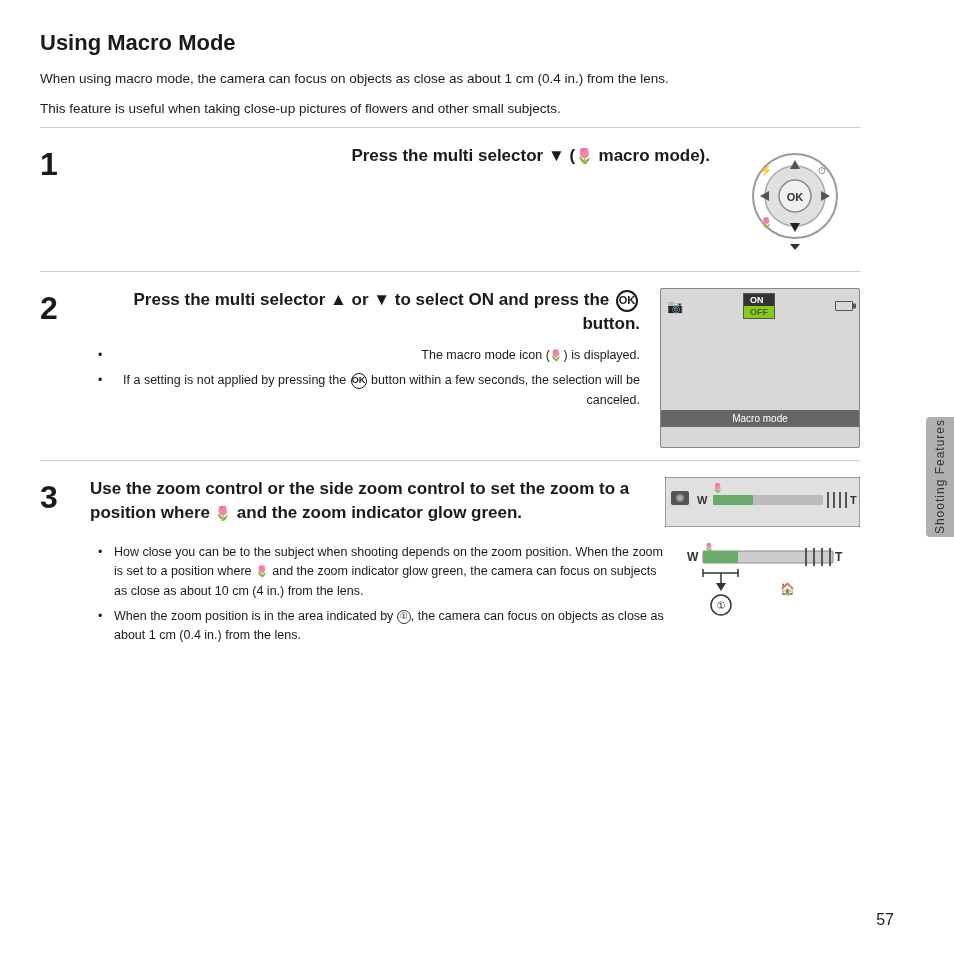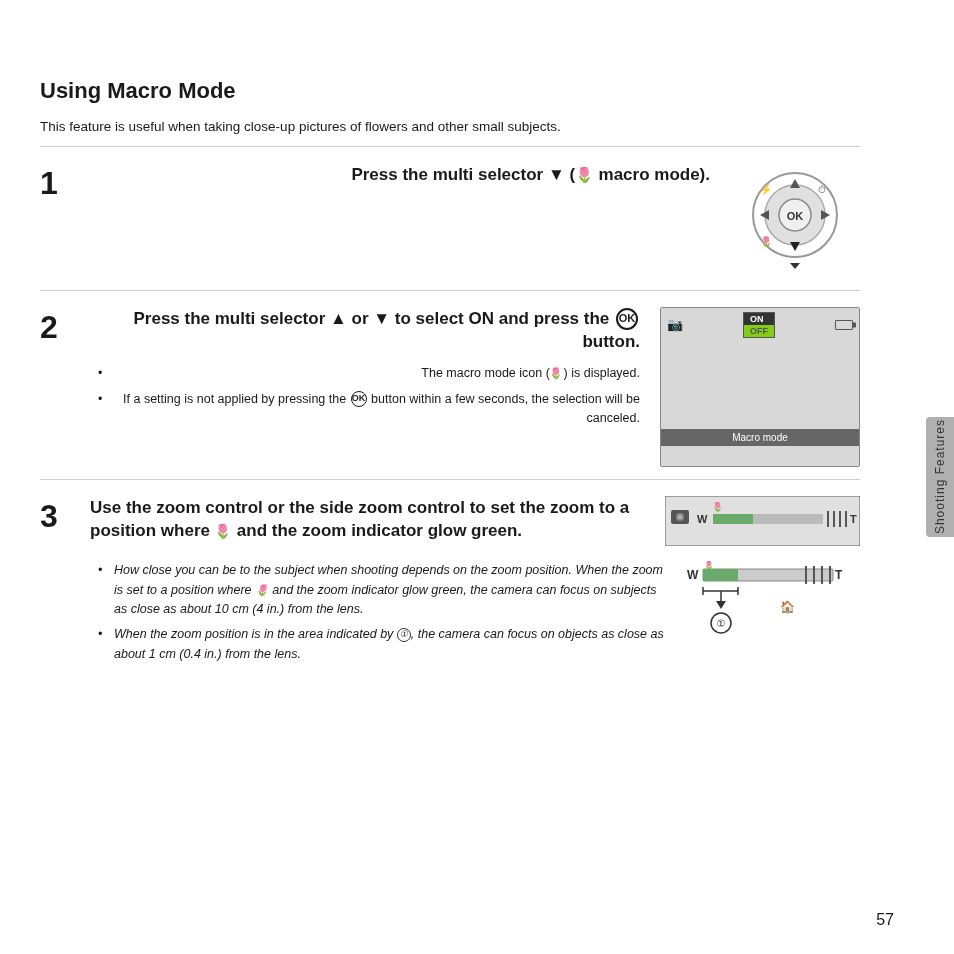--- a/index.html
+++ b/index.html
@@ -10,21 +10,20 @@
       font-family: 'Arial', 'Helvetica', sans-serif;
       font-size: 14px;
       color: #1a1a1a;
       overflow: hidden;
       position: relative;
     }
 
     .main-content {
       padding: 30px 40px 30px 40px;
       max-width: 900px;
-      margin-top: 48px;
     }
 
     .page-title {
       font-size: 22px;
       font-weight: bold;
       margin-bottom: 12px;
     }
 
     .intro-text {
       font-size: 13.5px;
@@ -242,35 +241,35 @@
     .step3-bullets-images {
       display: flex;
       gap: 0;
       align-items: flex-start;
       margin-top: 8px;
     }
 
     .step3-bullets {
       flex: 1;
       font-size: 12.5px;
-      font-style: italic;
     }
 
     .zoom-bottom-img {
       flex-shrink: 0;
       margin-left: 20px;
     }
   </style>
 </head>
 <body>
 
 <div class="main-content">
 
   <div class="page-title">Using Macro Mode</div>
 
+  <p class="intro-text">When using macro mode, the camera can focus on objects as close as about 1 cm (0.4 in.) from the lens.</p>
   <p class="intro-text">This feature is useful when taking close-up pictures of flowers and other small subjects.</p>
 
   <div class="step-row">
     <div class="step-number">1</div>
     <div class="step-content">
       <div class="step-instruction">
         Press the multi selector ▼ (<span style="font-size:15px;">🌷</span> macro mode).
       </div>
     </div>
     <div class="step-image">

